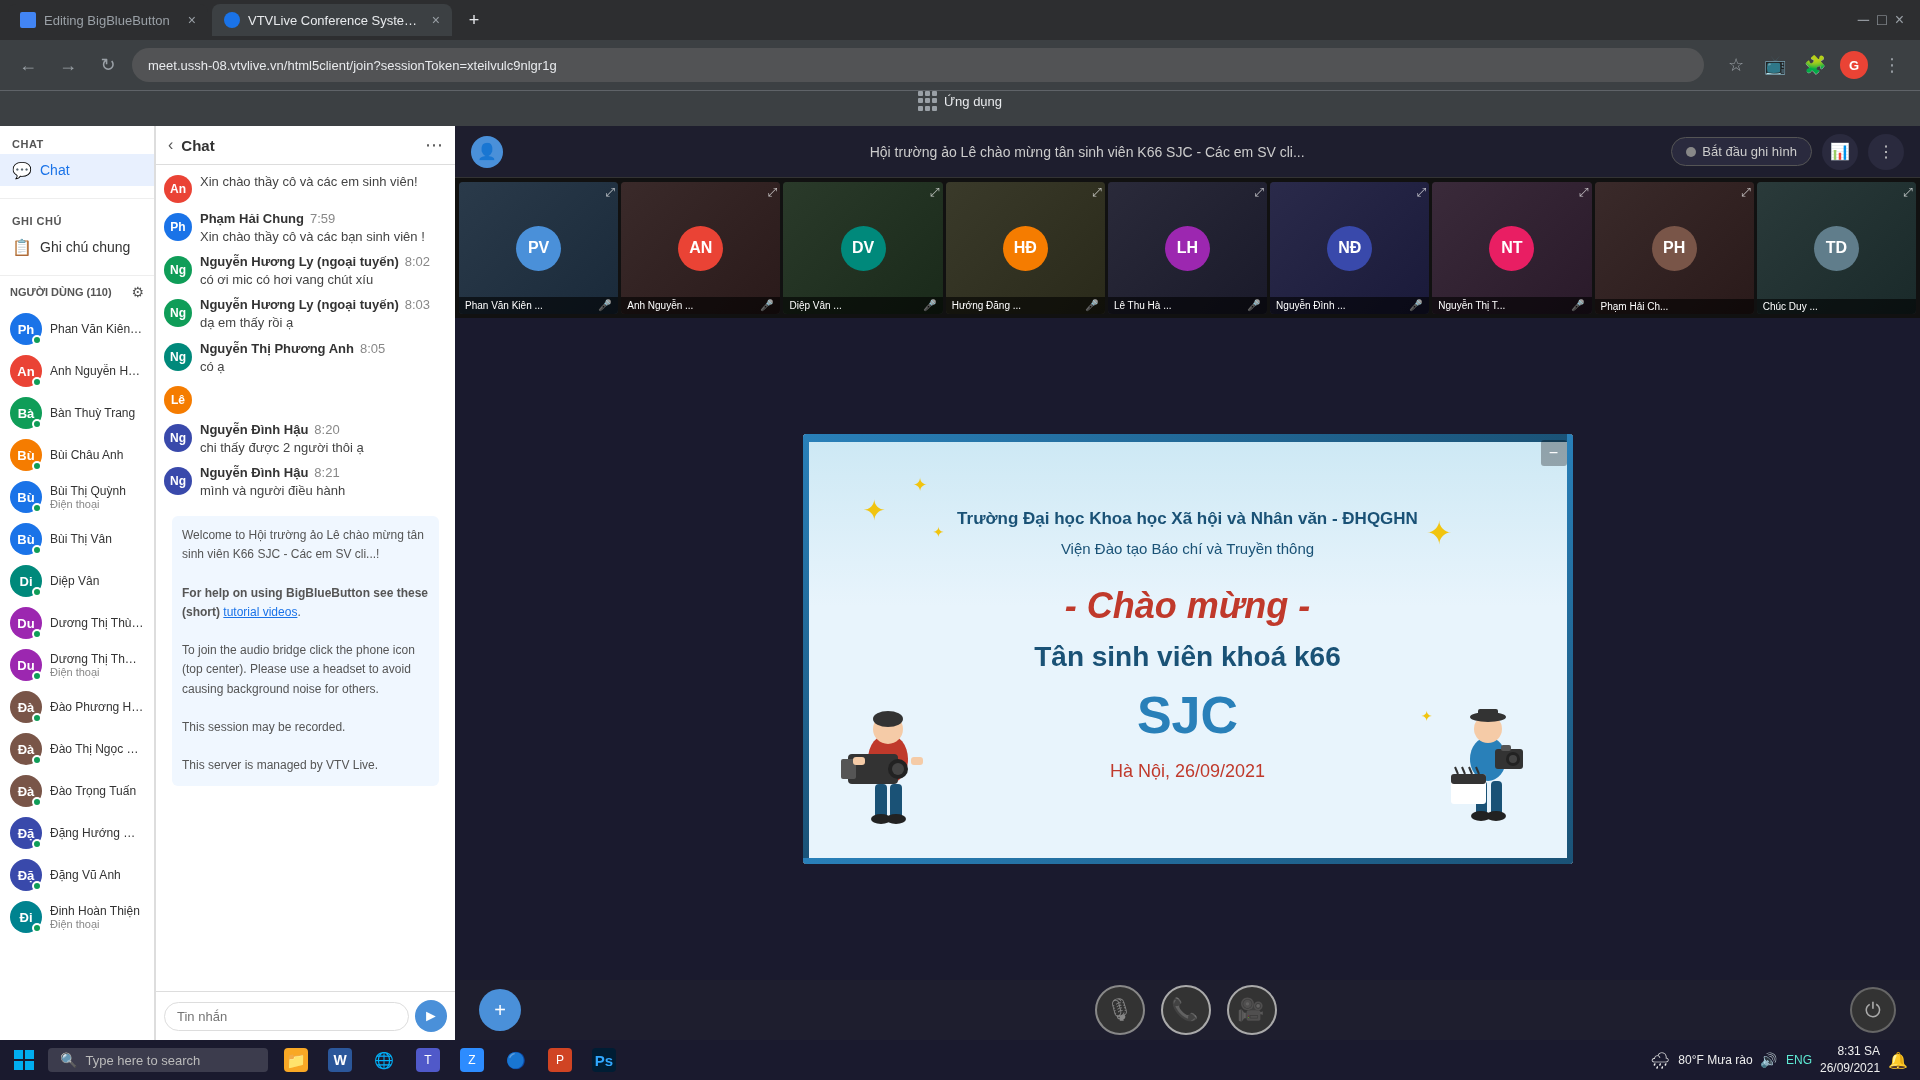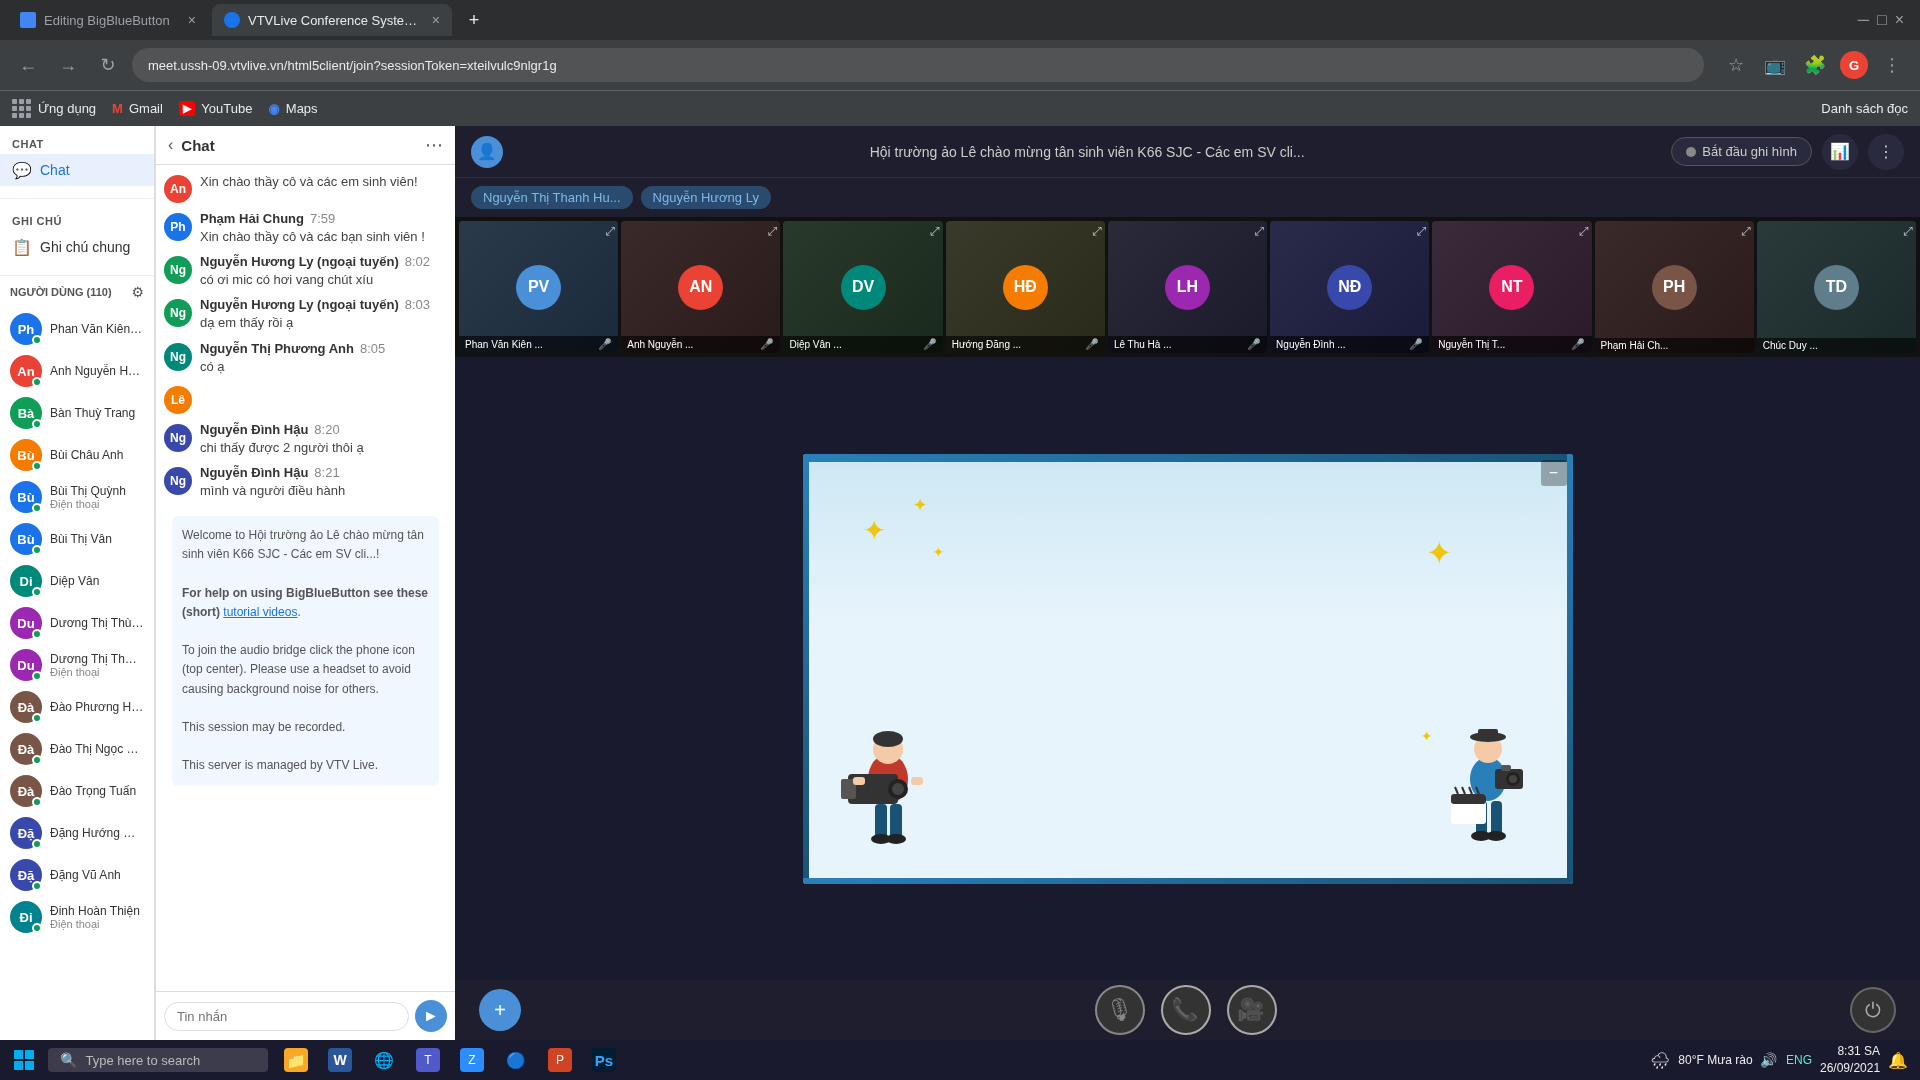--- a/index.html
+++ b/index.html
@@ -13,21 +13,21 @@
     .tab-close { color: #9aa0a6; cursor: pointer; font-size: 14px; }
     .new-tab-btn { color: #e8eaed; font-size: 18px; margin-left: 4px; cursor: pointer; width: 28px; height: 28px; display: flex; align-items: center; justify-content: center; border-radius: 50%; }
     .nav-bar { display: flex; align-items: center; height: 50px; padding: 0 12px; gap: 8px; background: #3c4043; }
     .nav-btn { color: #9aa0a6; font-size: 18px; cursor: pointer; width: 32px; height: 32px; display: flex; align-items: center; justify-content: center; border-radius: 50%; }
     .address-bar { flex: 1; background: #525355; border-radius: 20px; height: 34px; display: flex; align-items: center; padding: 0 16px; color: #e8eaed; font-size: 14px; }
     .nav-right { display: flex; align-items: center; gap: 8px; margin-left: 8px; }
     .nav-icon { color: #9aa0a6; font-size: 18px; cursor: pointer; width: 32px; height: 32px; display: flex; align-items: center; justify-content: center; }
     .avatar-circle { width: 28px; height: 28px; border-radius: 50%; background: #ea4335; display: flex; align-items: center; justify-content: center; color: white; font-size: 13px; font-weight: bold; }
 
     
-    .bookmarks-bar { display: flex; align-items: center; height: 36px; padding: 0 12px; gap: 16px; background: #3c4043; border-top: 1px solid #5f6368; }
+    .bookmarks-bar { display: flex; align-items: center; height: 36px; padding: 0 12px; gap: 16px; background: #3c4043; border-top: 1px solid #5f6368; flex-direction: column; }
     .bookmark-item { display: flex; align-items: center; gap: 6px; color: #e8eaed; font-size: 13px; cursor: pointer; }
     .apps-icon { width: 20px; height: 20px; display: grid; grid-template-columns: repeat(3,5px); gap: 2px; }
     .apps-dot { width: 5px; height: 5px; background: #9aa0a6; border-radius: 1px; }
     .yt-icon { background: #ff0000; border-radius: 3px; color: white; font-size: 11px; padding: 1px 4px; font-weight: bold; }
     .bookmarks-right { margin-left: auto; color: #e8eaed; font-size: 13px; }
 
     
     .main-layout { display: flex; height: calc(1080px - 90px - 40px); }
 
     
@@ -196,21 +196,21 @@
       <div style="color:#9aa0a6;font-size:16px;cursor:pointer;">□</div>
       <div style="color:#9aa0a6;font-size:16px;cursor:pointer;">×</div>
     </div>
   </div>
 
   <div class="nav-bar">
     <div class="nav-btn">←</div>
     <div class="nav-btn">→</div>
     <div class="nav-btn">↻</div>
     <div class="address-bar">
-      <span style="font-size:13px;">meet.ussh-09.vtvlive.vn/html5client/join?sessionToken=xteilvulc9nlgr1g</span>
+      <span style="font-size:13px;">meet.ussh-08.vtvlive.vn/html5client/join?sessionToken=xteilvulc9nlgr1g</span>
     </div>
     <div class="nav-right">
       <div class="nav-icon">☆</div>
       <div class="nav-icon">📺</div>
       <div class="nav-icon">🧩</div>
       <div class="avatar-circle">G</div>
       <div class="nav-icon">⋮</div>
     </div>
   </div>
 
@@ -480,24 +480,20 @@
       <div style="display:flex;align-items:center;gap:10px;">
         <button class="record-btn">
           <div class="dot-record"></div>
           <span>Bắt đầu ghi hình</span>
         </button>
         <div class="conf-action-btn">📊</div>
         <div class="conf-action-btn">⋮</div>
       </div>
     </div>
 
-    <div class="participant-pills">
-      <div class="pill">Nguyễn Thị Thanh Hu...</div>
-      <div class="pill">Nguyễn Hương Ly</div>
-    </div>
 
     <div class="video-grid">
       <div class="video-thumb">
         <div class="video-thumb-bg"></div>
         <div class="video-thumb-face">
           <div style="width:45px;height:45px;border-radius:50%;background:#4a90d9;display:flex;align-items:center;justify-content:center;color:white;font-weight:bold;">PV</div>
         </div>
         <span class="video-expand">⤢</span>
         <div class="video-label">
           <span>Phan Văn Kiên ...</span>
@@ -656,20 +652,28 @@
 
               <rect x="18" y="75" width="35" height="30" rx="3" fill="#fff"></rect>
               <rect x="18" y="75" width="35" height="10" rx="3" fill="#333"></rect>
               <line x1="25" y1="75" x2="22" y2="68" stroke="#333" stroke-width="2"></line>
               <line x1="32" y1="75" x2="29" y2="68" stroke="#333" stroke-width="2"></line>
               <line x1="39" y1="75" x2="36" y2="68" stroke="#333" stroke-width="2"></line>
               <line x1="46" y1="75" x2="43" y2="68" stroke="#333" stroke-width="2"></line>
             </svg>
           </div>
 
+          <div class="slide-content-center" style="margin-bottom: 10px;">
+            <div class="slide-title">Trường Đại học Khoa học Xã hội và Nhân văn - ĐHQGHN</div>
+            <div class="slide-subtitle">Viện Đào tạo Báo chí và Truyền thông</div>
+            <div class="slide-chao-mung">- Chào mừng -</div>
+            <div class="slide-main-text">Tân sinh viên khoá k66</div>
+            <div class="slide-sjc">SJC</div>
+            <div class="slide-date">Hà Nội, 26/09/2021</div>
+          </div>
 
           <button class="slide-corner-btn">−</button>
         </div>
       </div>
     </div>
 
     <div class="conf-controls">
       <button class="control-btn add-btn">+</button>
       <div class="center-controls">
         <button class="control-btn mic-off" style="background:#333;color:#888;border:2px solid #888;border-radius:50%;width:50px;height:50px;font-size:22px;">🎙</button>

